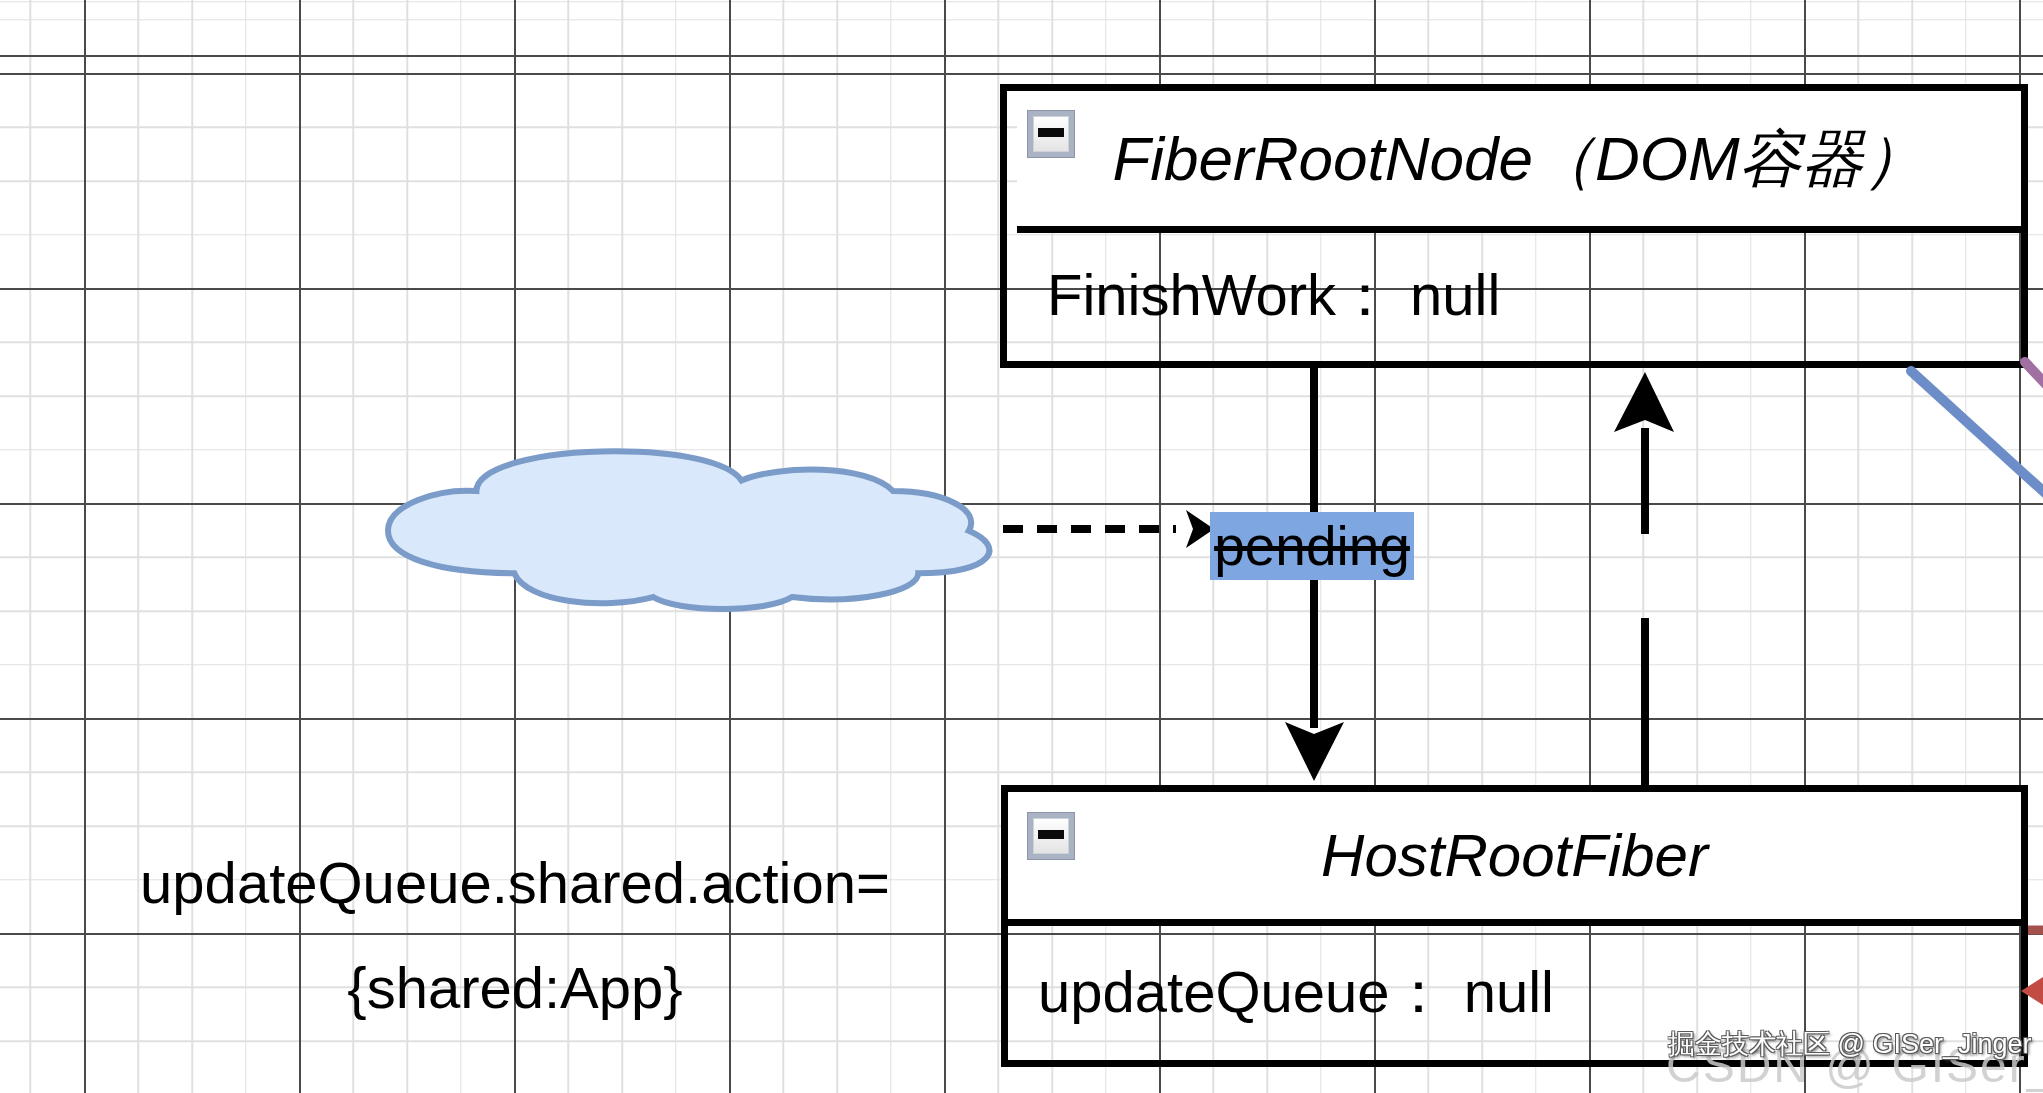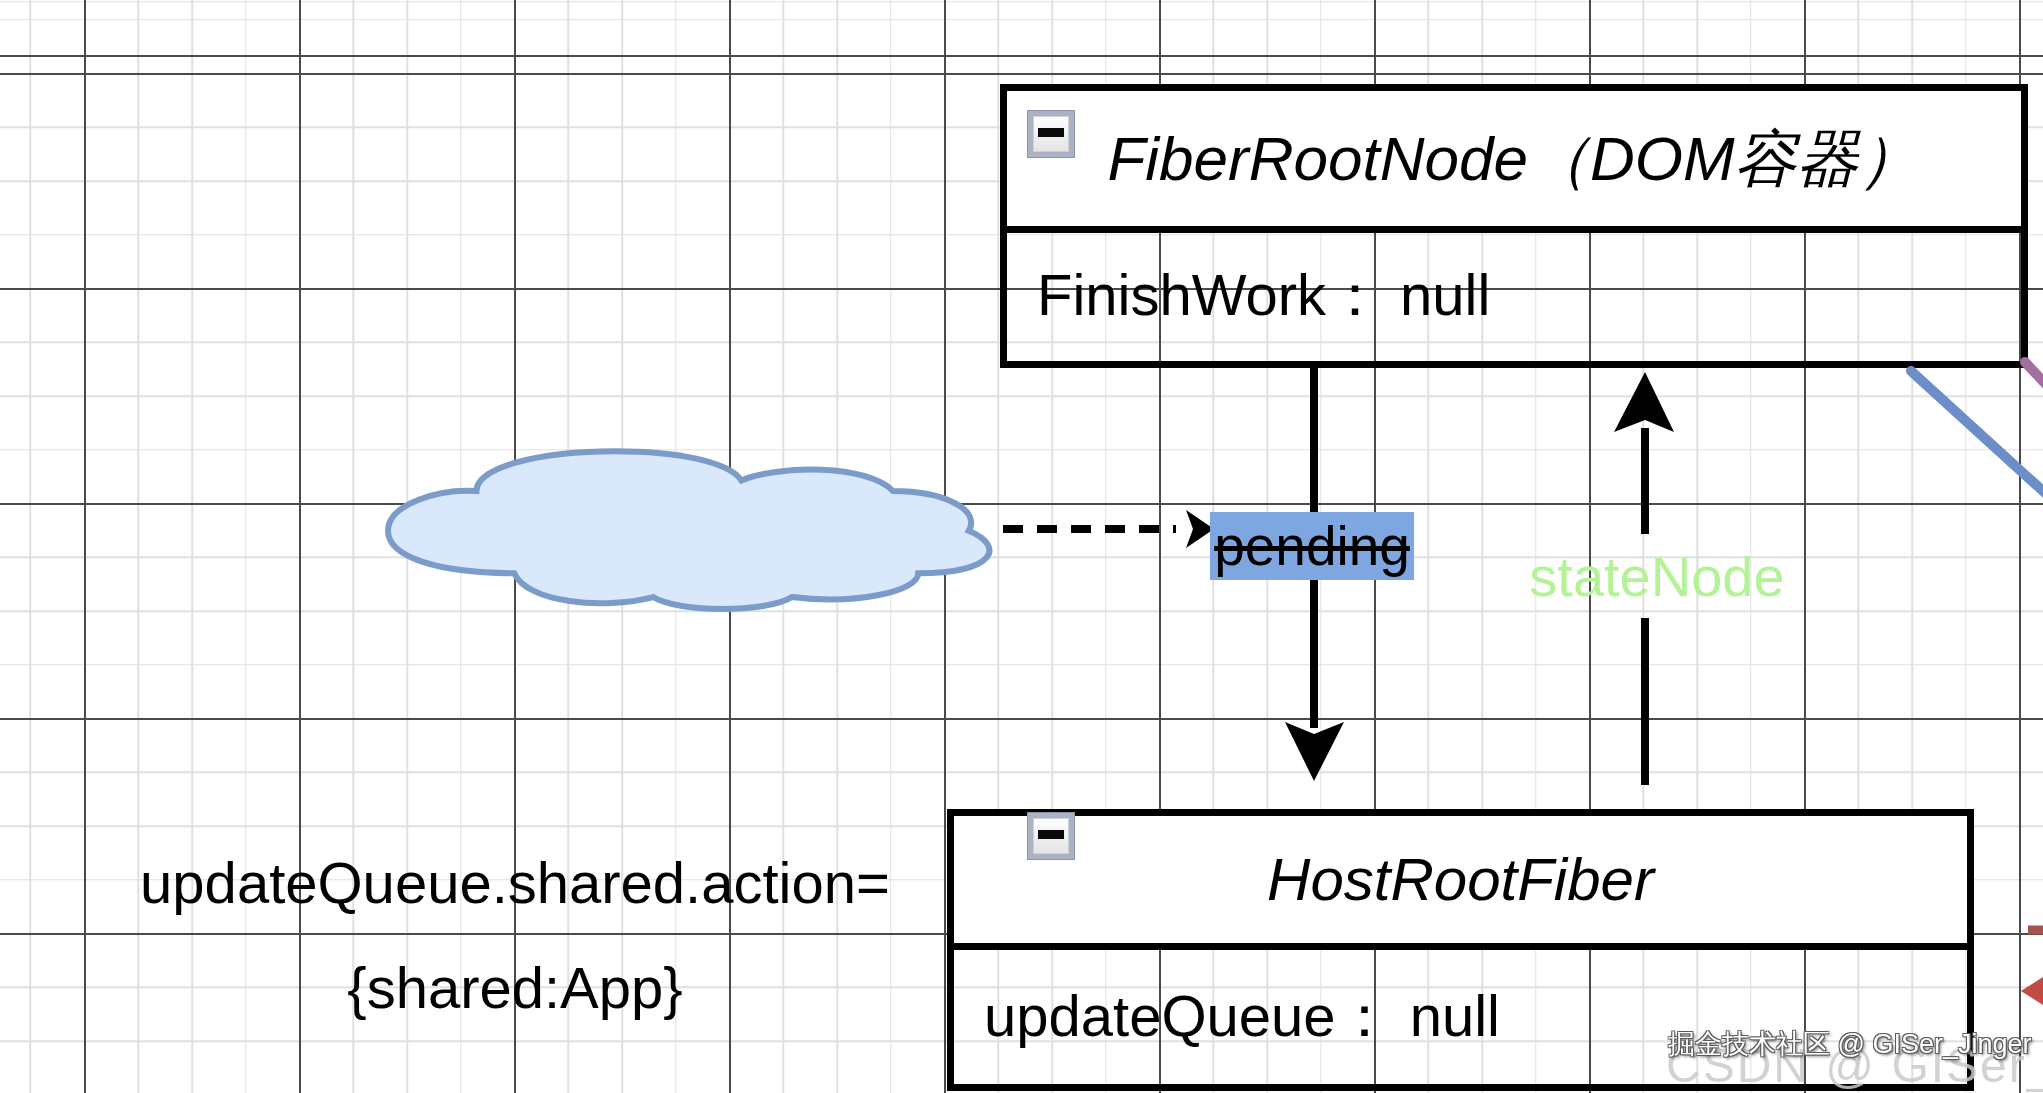--- a/index.html
+++ b/index.html
@@ -16,23 +16,23 @@
       repeating-linear-gradient(to right,  #e0e0e0 0 1.4px, transparent 1.4px 53.75px),
       repeating-linear-gradient(to bottom, #e0e0e0 0 1.4px, transparent 1.4px 53.75px);
     background-position: 84px 0, 0 73px, 30.25px 0, 0 19.25px;
   }
   .uml-box{position:absolute;border:7px solid #000;box-sizing:border-box;background:transparent;}
   .uml-title{height:135px;background:#fff;border-bottom:7px solid #000;
     display:flex;align-items:center;justify-content:center;
     font-style:italic;font-size:62px;white-space:pre;}
   .uml-body{display:flex;align-items:center;padding-left:30px;
     font-size:58px;white-space:pre;}
-  #fiber-box{left:1000px;top:84px;width:1028px;height:284px;}
+  #fiber-box{left:1000px;top:84px;width:1028px;height:284px;padding-left:10px;}
   #fiber-box .uml-body{height:126px;}
-  #host-box{left:947px;top:785px;width:1027px;height:282px;margin-top:24px;}
+  #host-box{left:1001px;top:785px;width:1027px;height:282px;}
   #host-box .uml-title{height:127px;font-size:60px;}
   #host-box .uml-body{height:134px;}
 
   .collapse-btn{position:absolute;width:48px;height:48px;box-sizing:border-box;
     border:1px solid #8b94a8;background:#aab3c4;padding:5px;cursor:pointer;}
   .collapse-inner{width:100%;height:100%;box-sizing:border-box;
     background:linear-gradient(#ffffff,#e3e3e3);
     box-shadow:inset 0 0 0 1px #ccd1da;
     display:flex;align-items:center;justify-content:center;}
   .collapse-minus{width:26px;height:9px;background:#0a0a0a;margin-top:-4px;}
@@ -100,21 +100,20 @@
       <div class="collapse-minus"></div>
     </div>
   </div>
   <div class="collapse-btn" id="host-collapse">
     <div class="collapse-inner">
       <div class="collapse-minus"></div>
     </div>
   </div>
 
   <div class="edge-label-current">pending</div>
-  <div class="edge-label-state">stateNode</div>
 
   <div class="side-note">
     <div>updateQueue.shared.action=</div>
     <div>{shared:App}</div>
   </div>
 
   <div class="wm-csdn">CSDN @ GISer_Jinger</div>
   <div class="wm-juejin">掘金技术社区 @ GISer_Jinger</div>
 
 </div>

